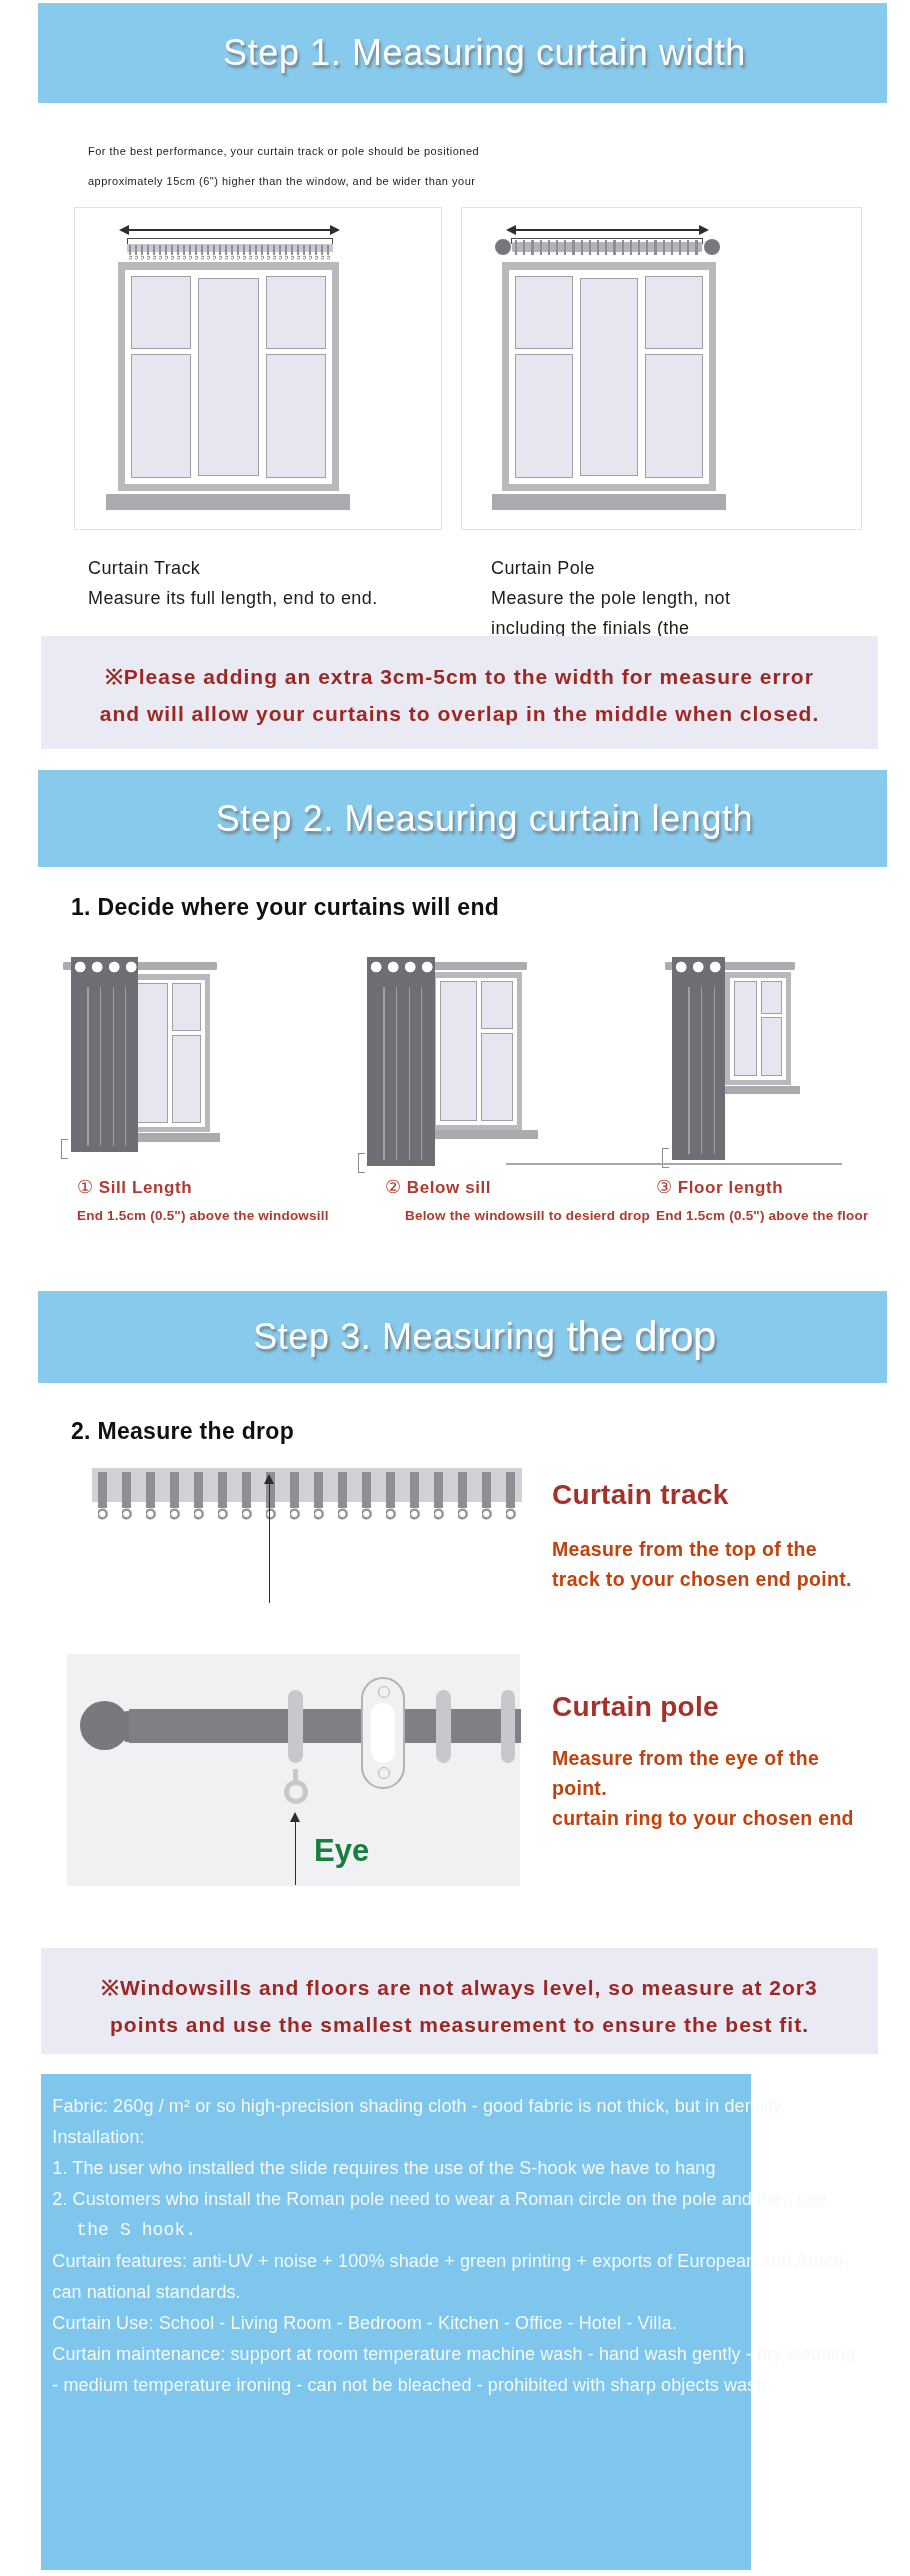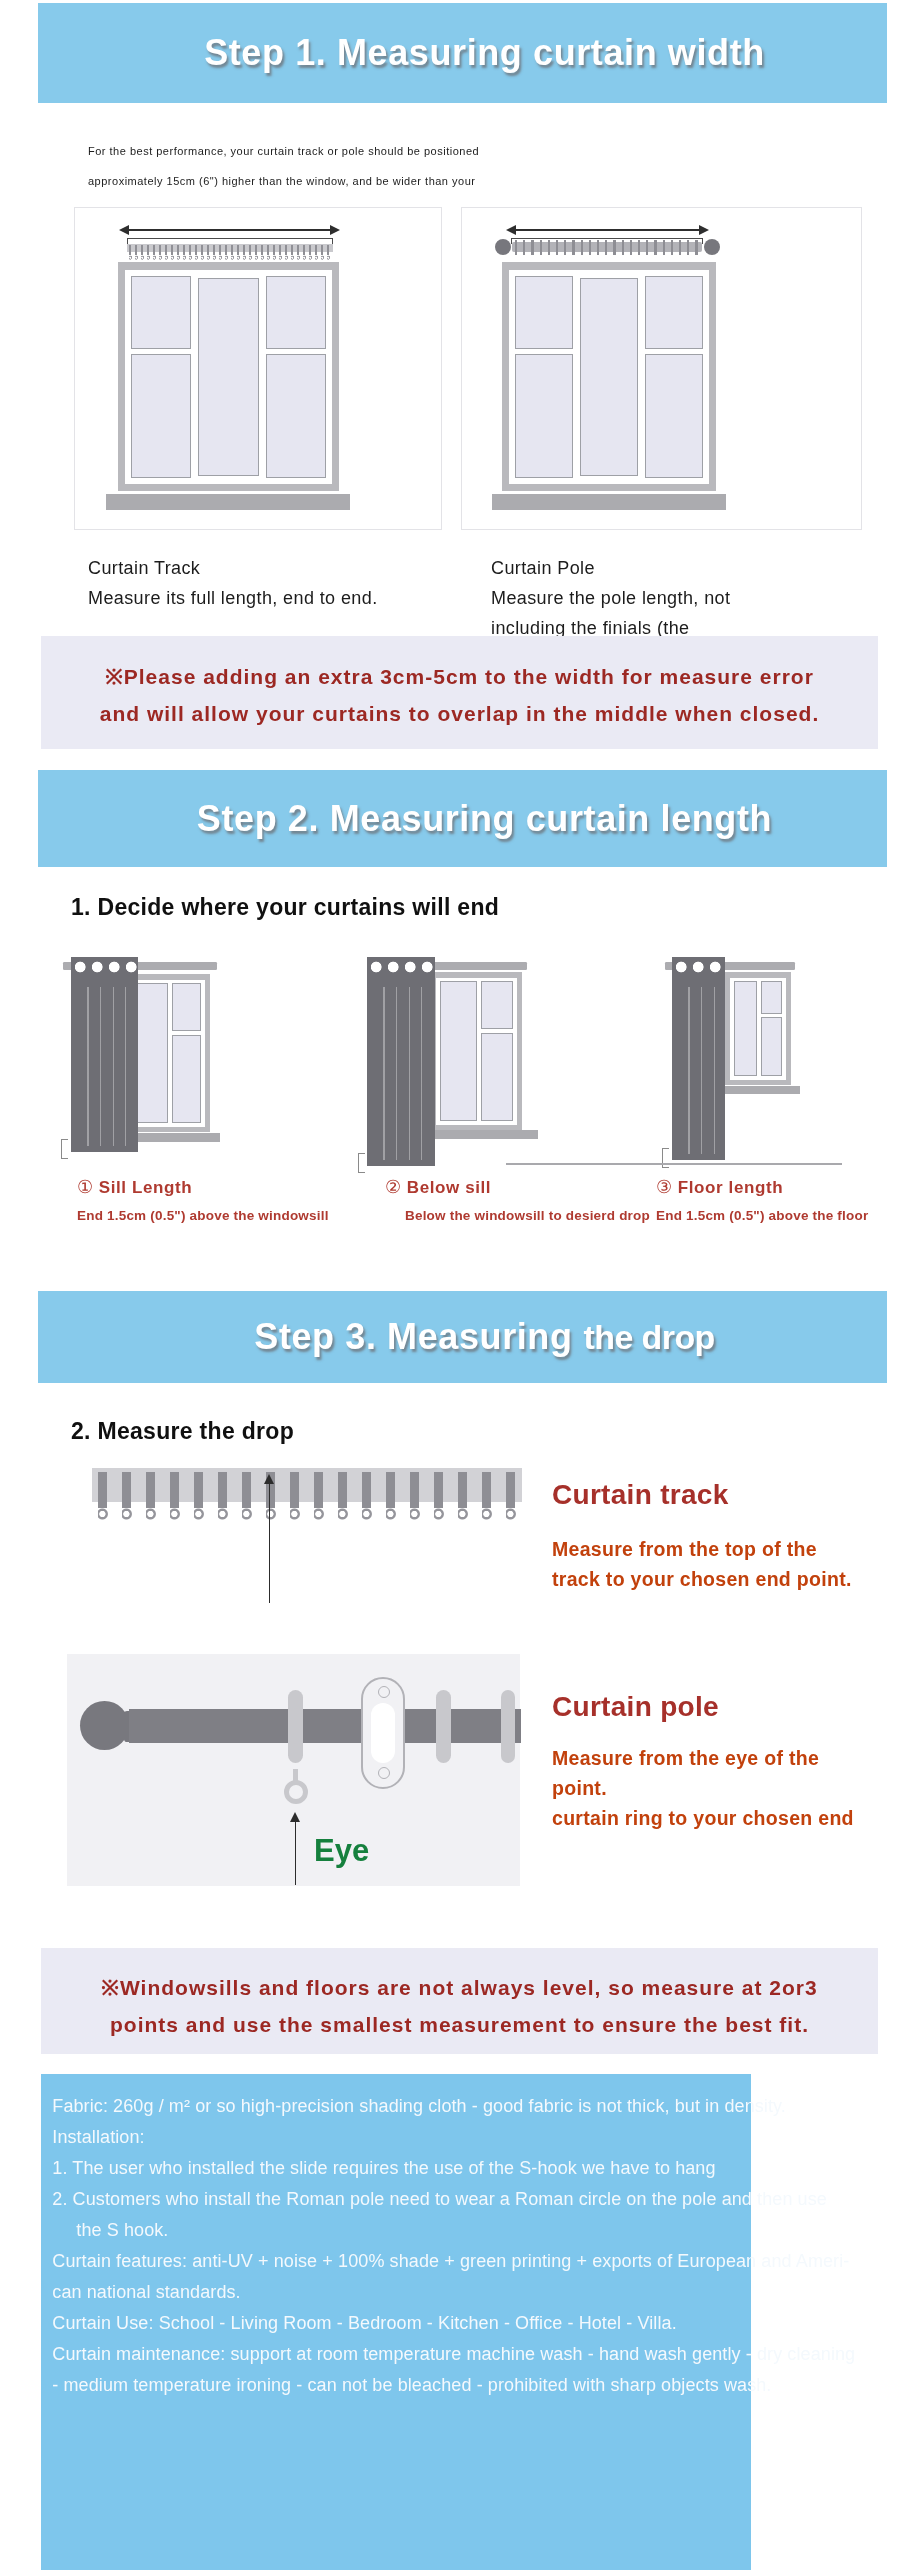--- a/index.html
+++ b/index.html
@@ -12,29 +12,29 @@
     font-family: "Liberation Sans", sans-serif;
     overflow: hidden;
   }
   .abs { position: absolute; }
 
   
   .banner {
     left: 38px; width: 849px;
     background: #87CAEB;
     display: flex; align-items: center; justify-content: center;
-    color: #ffffff; font-weight: bold; font-size: 36px; letter-spacing: 0.6px;
+    color: #ffffff; font-weight: normal; font-size: 36px; letter-spacing: 0.6px;
     text-shadow: 1.9px 2.5px 2.5px rgba(110,120,128,0.85);
     white-space: nowrap;
     padding-left: 44px;
   }
   #banner1 { top: 2.5px;    height: 100px; }
   #banner2 { top: 770px; height: 97px; }
   #banner3 { top: 1291px; height: 92px; }
-  #banner3 .bp2 { margin-left: 11px; letter-spacing: -0.6px; font-size: 34px; }
+  #banner3 .bp2 { margin-left: 11px; letter-spacing: -0.6px; font-size: 42px; }
 
   
   #intro {
     left: 88px; top: 136px; width: 761px;
     font-size: 11px; line-height: 30px; color: #1c1c1c; letter-spacing: 0.5px;
   }
 
   
   .panel { background:#fff; border:0.6px solid #E3E3E7; }
   #panel-track { left:74px; top:207px; width:368px; height:323px; }
@@ -157,21 +157,21 @@
   #pole2 .eyearrow { left:221px; top:158px; height:73px; }
   #pole2 .eyelabel { position:absolute; left:247px; top:179px; font-size:31px; font-weight:bold; color:#15803d; }
 
   
   #infobox {
     left:41px; top:2074px; width:710px; height:496px;
     background:#7EC6EC; color:#F4F9FD; font-size:18px; letter-spacing:0.1px;
     padding:17px 12.6px 0 11.3px;
   }
   #infobox .iline { line-height:31px; white-space:nowrap; }
-  #infobox .iline.indent { padding-left:24px; }
+  #infobox .iline.indent { padding-left:24px;font-family:Liberation Mono, monospace; }
 </style>
 </head>
 <body>
 
 <div id="page">
 
   <div id="banner1" class="abs banner">
     <span>Step 1. Measuring curtain width</span>
   </div>
 

